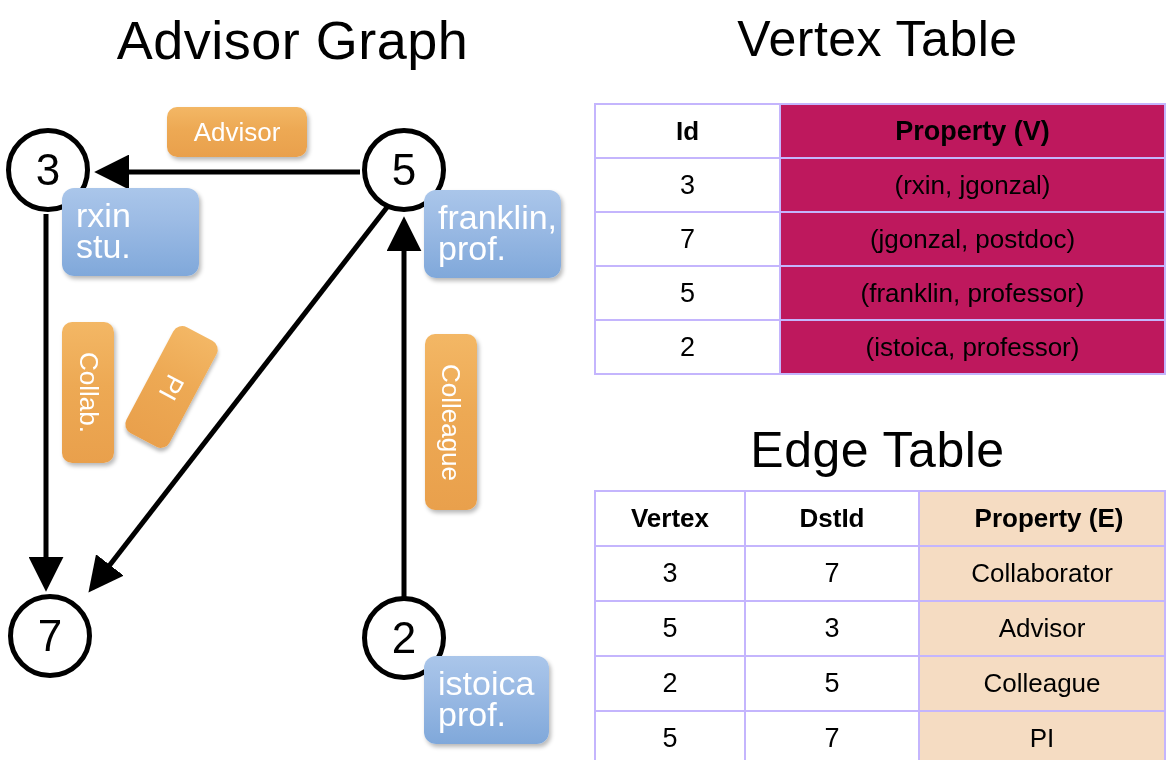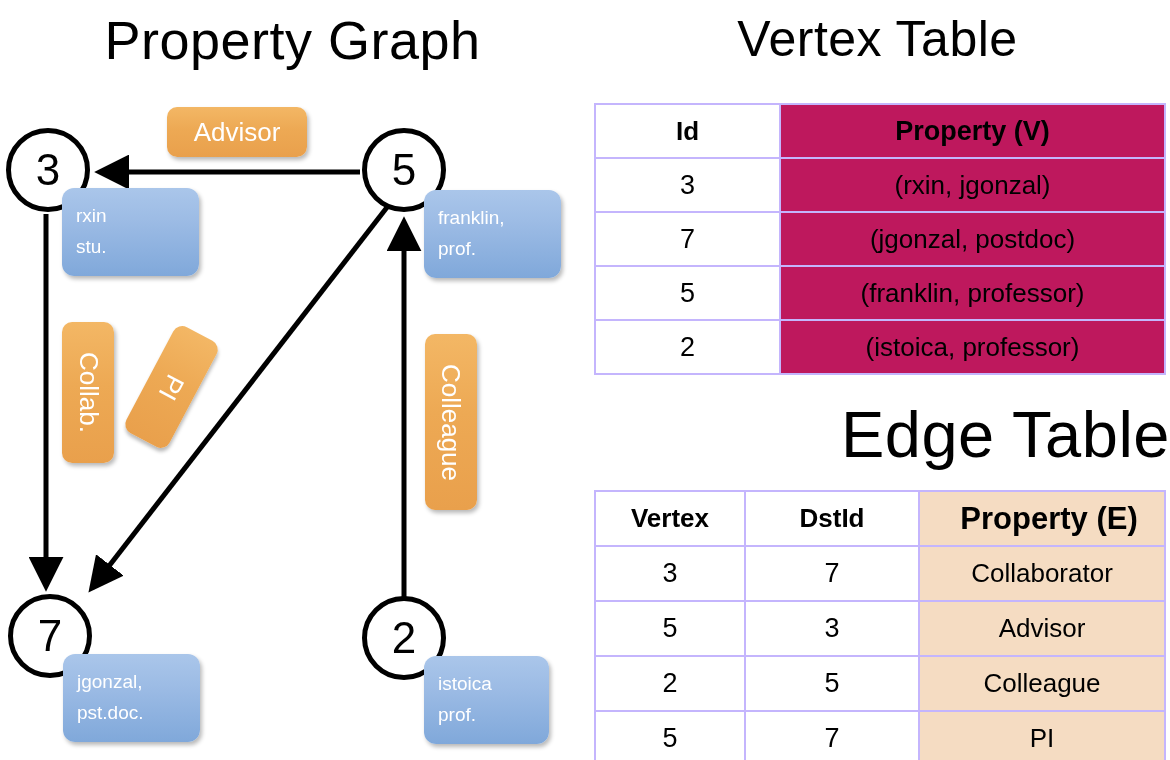--- a/index.html
+++ b/index.html
@@ -31,23 +31,23 @@
     font-size: 54px;
     line-height: 64px;
   }
   #title-vertex-table {
     left: 585px; top: 8px; width: 585px;
     text-align: center;
     font-size: 50px;
     line-height: 62px;
   }
   #title-edge-table {
-    left: 585px; top: 404px; width: 585px;
-    text-align: right;
-    font-size: 65px;
+    left: 585px; top: 419px; width: 585px;
+    text-align: center;
+    font-size: 50px;
     line-height: 62px;
   }
 
   
   #graph-panel {
     position: absolute;
     left: 0; top: 0;
     width: 585px; height: 760px;
   }
   #graph-edges {
@@ -83,21 +83,21 @@
 
   
   .prop-box {
     position: absolute;
     border-radius: 12px;
     background: linear-gradient(to bottom, #aac6ea 0%, #9dbce5 35%, #80a8da 100%);
     box-shadow: 2px 3px 4px rgba(0,0,0,0.28);
     color: #ffffff;
     font-family: "Liberation Sans", sans-serif;
     font-weight: 300;
-    font-size: 19px;
+    font-size: 34px;
     line-height: 31px;
     padding: 12px 0 0 14px;
     box-sizing: border-box;
     white-space: pre-line;
   }
   #prop-box-rxin     { left: 62px;  top: 188px; width: 137px; height: 88px; }
   #prop-box-franklin { left: 424px; top: 190px; width: 137px; height: 88px; }
   #prop-box-jgonzal  { left: 63px;  top: 654px; width: 137px; height: 88px; }
   #prop-box-istoica  { left: 424px; top: 656px; width: 125px; height: 88px; }
 
@@ -186,27 +186,27 @@
   #edge-table col.c-src  { width: 150px; }
   #edge-table col.c-dst  { width: 174px; }
   #edge-table col.c-prop { width: 246px; }
   #edge-table th, #edge-table td {
     height: 53px;
     font-size: 27px;
   }
   #edge-table th.th-src, #edge-table th.th-dst { font-size: 26px; }
   #edge-table th.th-prop,
   #edge-table td.td-prop { background: #f5dcc2; }
-  #edge-table th.th-prop { font-size: 31px; padding-left: 14px; }
+  #edge-table th.th-prop { font-size: 26px; padding-left: 14px; }
   #edge-table td.td-prop { font-size: 26px; }
 </style>
 </head>
 <body>
 
-<div class="slide-title" id="title-property-graph">Property Graph</div>
+<div class="slide-title" id="title-property-graph">Advisor Graph</div>
 
 <div class="slide-title" id="title-vertex-table">Vertex Table</div>
 
 <div class="slide-title" id="title-edge-table">Edge Table</div>
 
 <div id="graph-panel">
 
   <svg id="graph-edges" viewBox="0 0 585 760">
     <defs>
       <marker id="arrow" viewBox="0 0 12 12" refX="10" refY="6" markerWidth="7" markerHeight="7" orient="auto-start-reverse">
@@ -233,22 +233,20 @@
     <span>7</span>
   </div>
   <div class="vertex" id="vertex-2">
     <span>2</span>
   </div>
 
   <div class="prop-box" id="prop-box-rxin">rxin
 stu.</div>
   <div class="prop-box" id="prop-box-franklin">franklin,
 prof.</div>
-  <div class="prop-box" id="prop-box-jgonzal">jgonzal,
-pst.doc.</div>
   <div class="prop-box" id="prop-box-istoica">istoica
 prof.</div>
 
   <div class="edge-label" id="edge-label-advisor">
     <span class="htext">Advisor</span>
   </div>
 
   <div class="edge-label" id="edge-label-collab">
     <span class="vtext">Collab.</span>
   </div>

